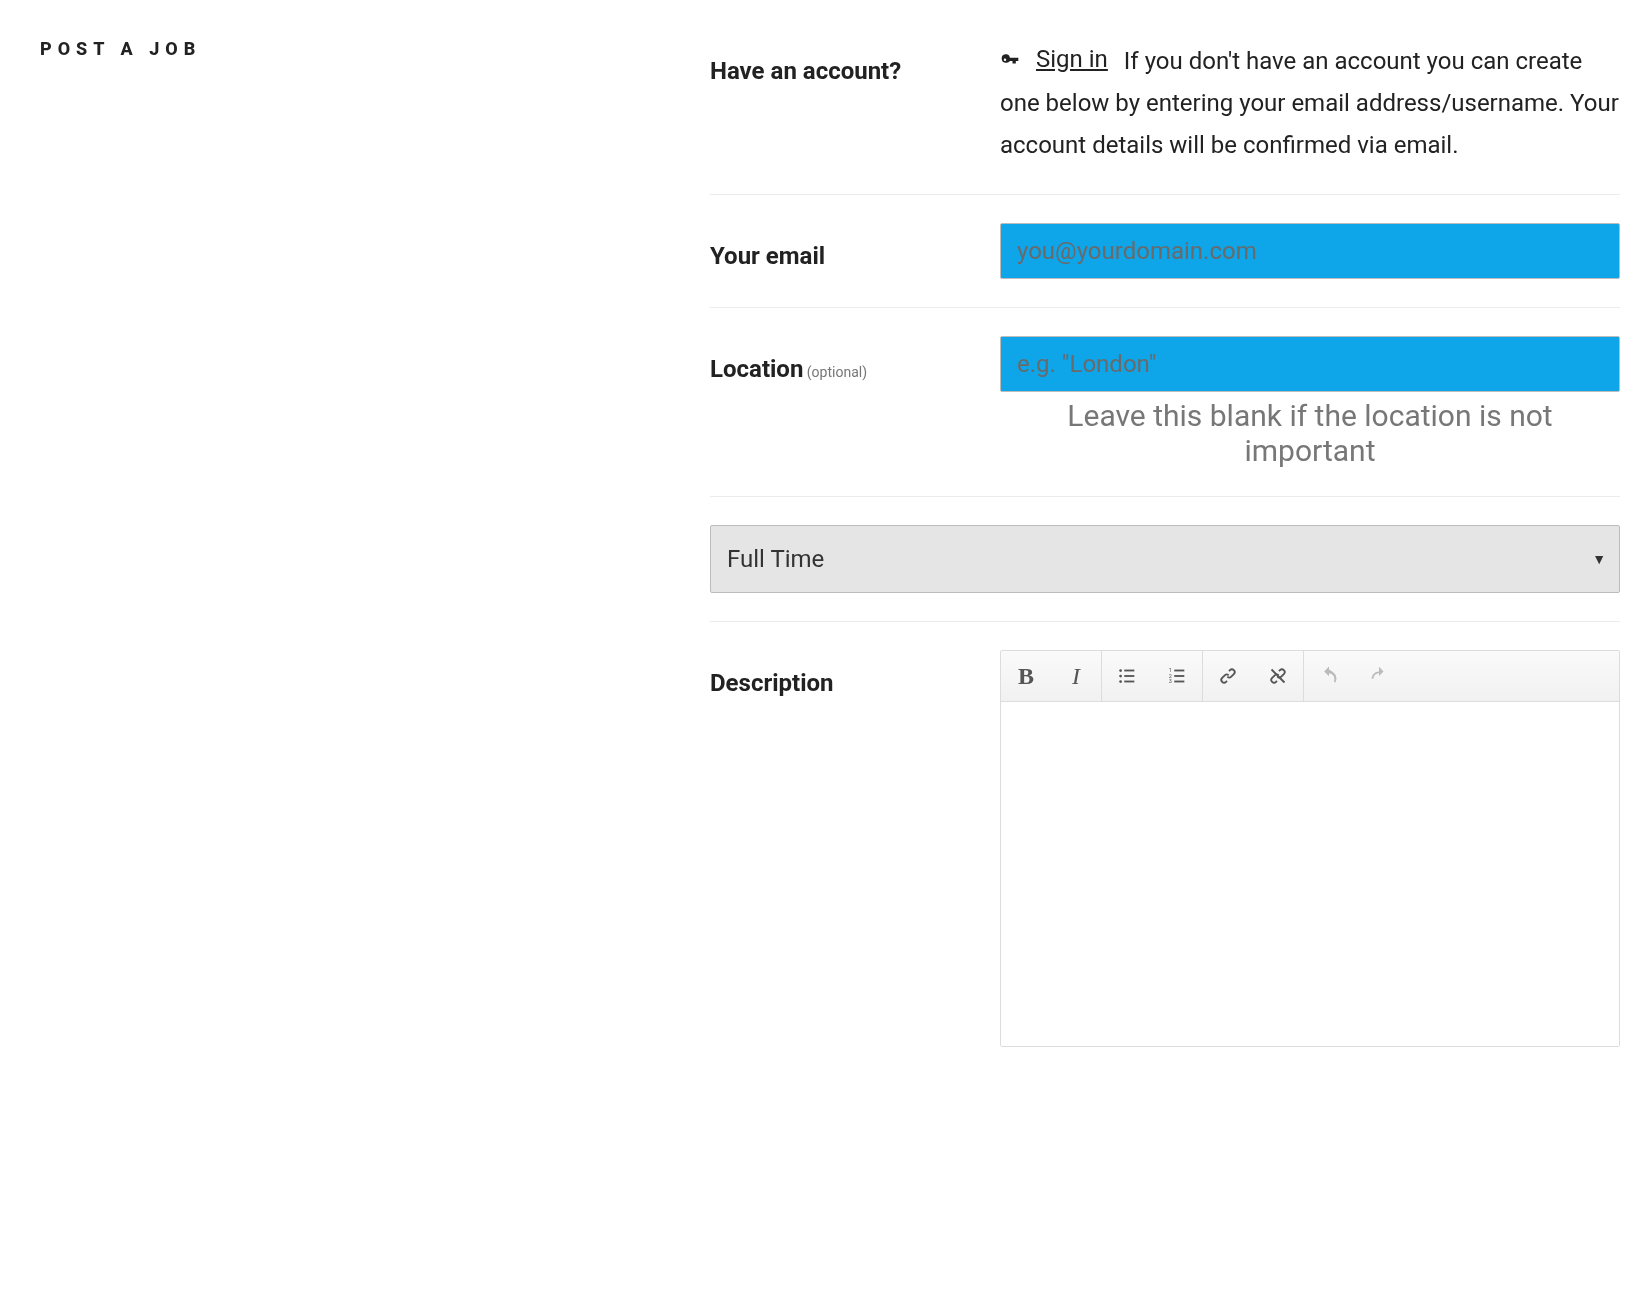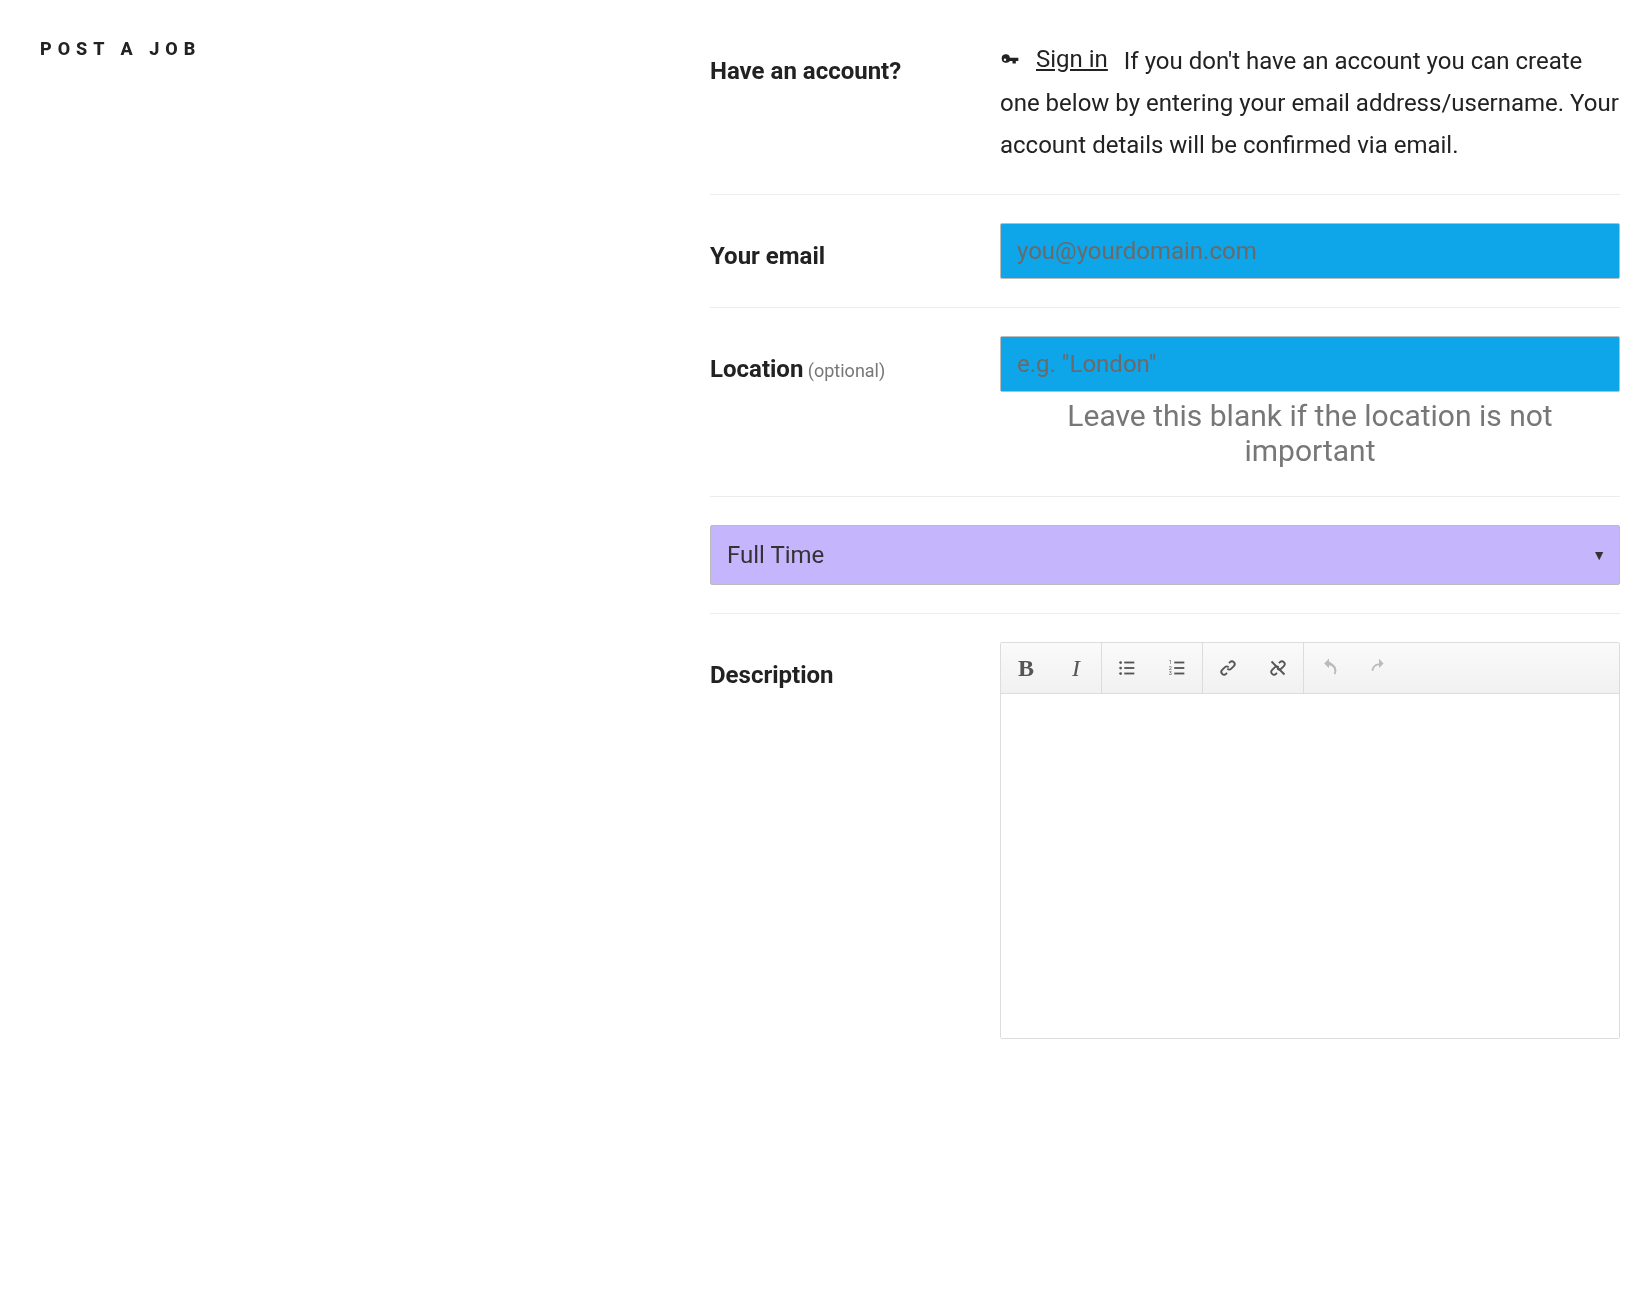--- a/index.html
+++ b/index.html
@@ -54,21 +54,21 @@
   }
   .field-label {
     font-size: 24px;
     font-weight: 700;
     color: #222222;
     line-height: 1.3;
   }
   .optional {
     font-weight: 400;
     color: #777777;
-    font-size: 18px;
+    font-size: 14px;
   }
   .field-input-col {
     flex: 1 1 auto;
   }
   .signin-area {
     font-size: 24px;
     color: #222222;
     line-height: 1.75;
   }
   .signin-link {
@@ -109,27 +109,27 @@
     color: #777777;
     text-align: center;
   }
   .select-wrapper {
     position: relative;
     width: 100%;
   }
   .select {
     width: 100%;
     box-sizing: border-box;
-    height: 60px;
+    height: 68px;
     border: 1px solid #bcbcbc;
     border-radius: 2px;
     padding: 0 16px;
     font-size: 24px;
     color: #333333;
-    background: #c4b5fd;
+    background: #e5e5e5;
     -webkit-appearance: none;
     appearance: none;
     font-family: inherit;
   }
   .select-arrow {
     position: absolute;
     right: 14px;
     top: 50%;
     transform: translateY(-50%);
     pointer-events: none;

